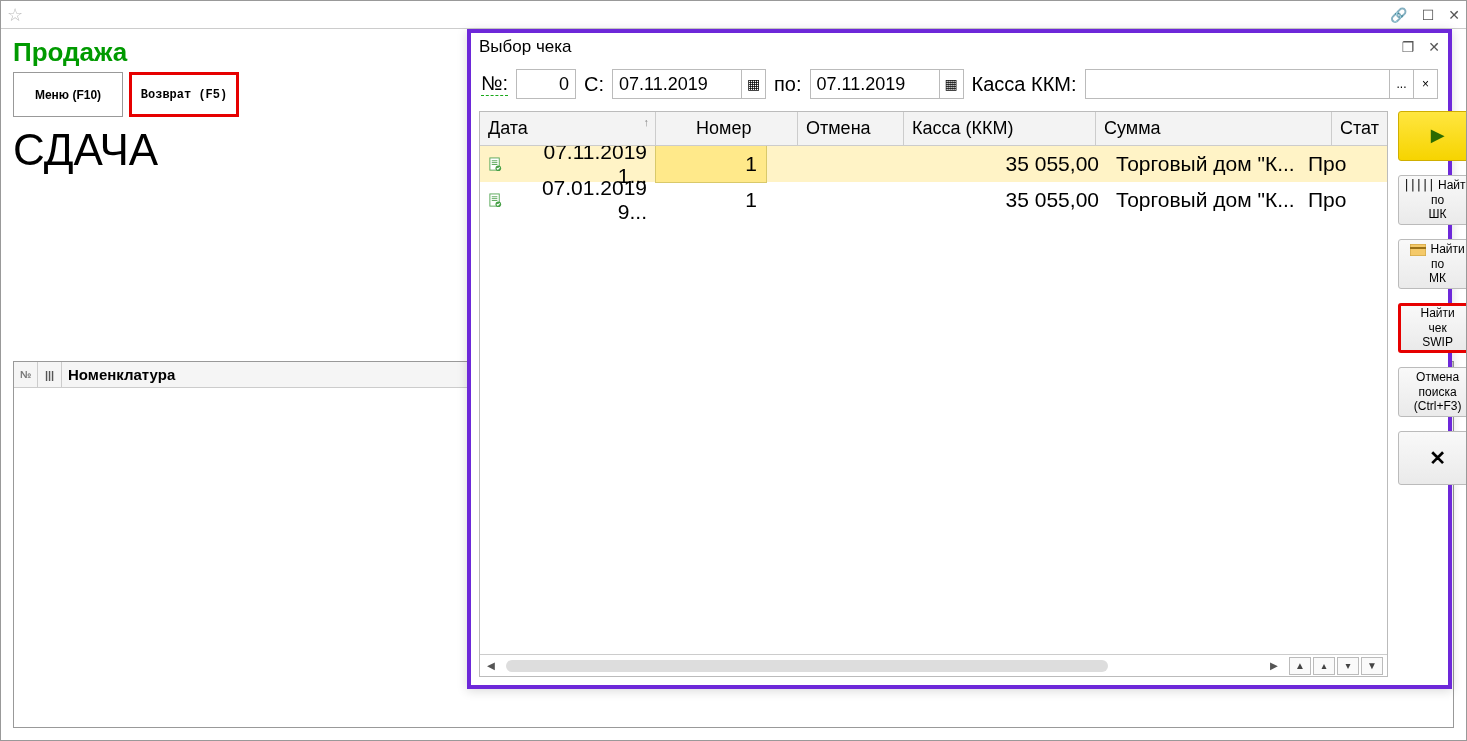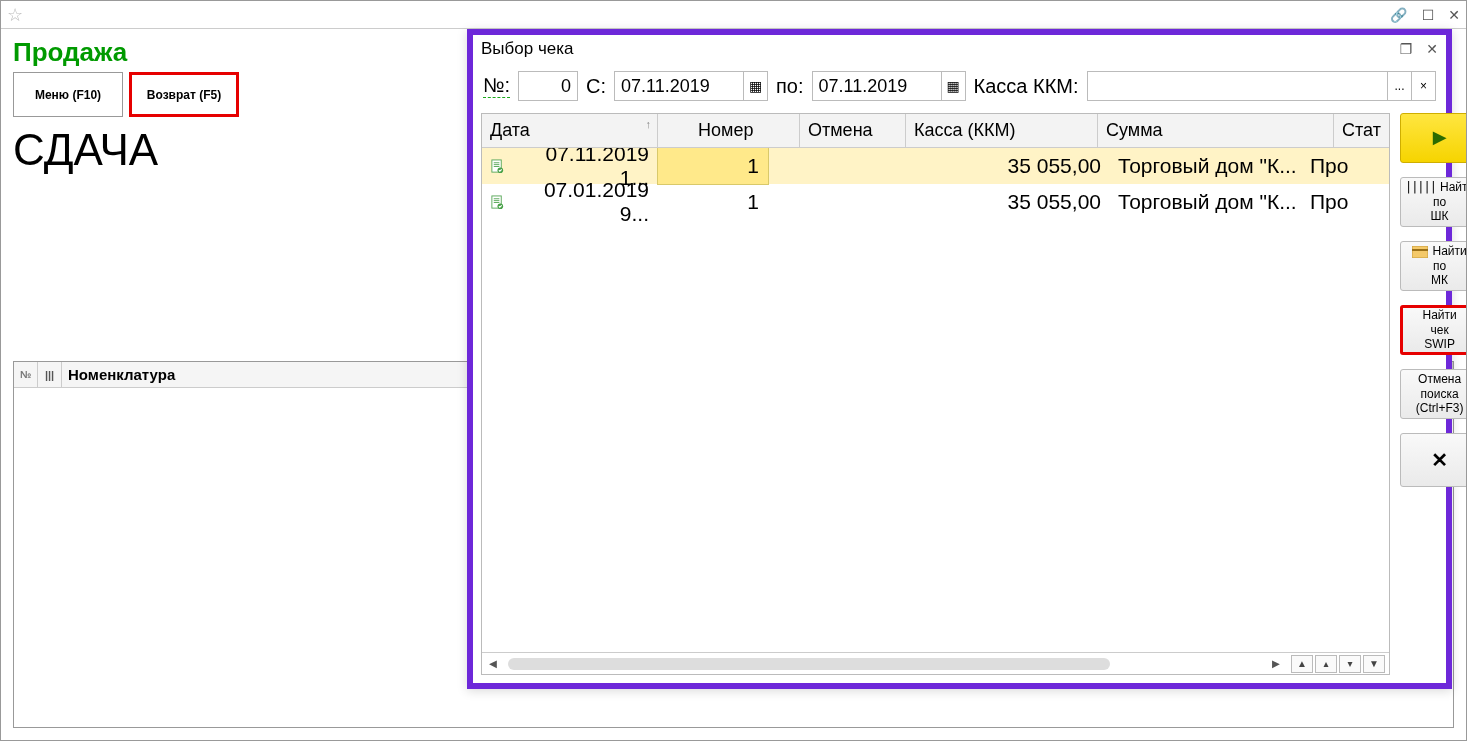--- a/index.html
+++ b/index.html
@@ -12,33 +12,33 @@
   .main-titlebar .wincontrols { display:flex; gap:14px; align-items:center; color:#555; font-size:14px; }
   .main-titlebar .wincontrols span { cursor:pointer; }
 
   
   .main-area { position:absolute; top:28px; left:0; right:0; bottom:0; }
 
   .sale-title { color:#009a00; font-weight:bold; font-size:26px; padding:8px 12px 2px; }
 
   .toolbar-row { display:flex; gap:6px; padding:2px 12px 8px; }
   .big-btn { border:1px solid #999; background:#fff; width:110px; height:45px; display:flex; align-items:center; justify-content:center; font-size:12px; font-weight:bold; text-align:center; cursor:pointer; }
-  .big-btn.highlighted { border:3px solid #e60000; }
+  .big-btn.highlighted { border:3px solid #e60000;font-family:Liberation Mono, monospace; }
 
   .sdacha { font-size:44px; letter-spacing:0px; padding:0 12px 4px; }
 
   .grid-wrap { position:absolute; left:12px; right:12px; top:226px; bottom:12px; border:1px solid #999; }
   .grid-header { display:flex; align-items:center; height:26px; background:#f5f5f5; border-bottom:1px solid #ccc; font-weight:bold; font-size:15px; }
   .grid-header .gh-cell { border-right:1px solid #ccc; height:100%; display:flex; align-items:center; justify-content:center; }
   .gh-num { width:24px; font-size:10px; color:#777; }
   .gh-bar { width:24px; font-size:11px; color:#555; }
   .gh-nom { flex:1; padding:0 6px; justify-content:flex-start !important; }
 
   
-  .dialog { position:absolute; left:466px; top:0px; width:985px; height:660px; border:6px solid #6d28d9; background:#fff; box-shadow:0 2px 10px rgba(0,0,0,0.15); }
+  .dialog { position:absolute; left:466px; top:0px; width:985px; height:660px; border:4px solid #6d28d9; background:#fff; box-shadow:0 2px 10px rgba(0,0,0,0.15); }
   .dlg-titlebar { height:28px; display:flex; align-items:center; justify-content:space-between; padding:0 8px; font-size:17px; }
   .dlg-titlebar .dlg-controls { display:flex; gap:14px; color:#555; font-size:14px; }
   .dlg-titlebar .dlg-controls span { cursor:pointer; }
 
   .dlg-filters { height:46px; display:flex; align-items:center; gap:8px; padding:0 10px; font-size:20px; }
   .lbl { font-size:20px; }
   .underline-link { text-decoration: none; border-bottom:1px dashed #19a919; color:#000; cursor:pointer; }
   .num-input { width:60px; height:30px; border:1px solid #bbb; text-align:right; padding:0 6px; font-size:18px; background:#fff; }
   .date-box { display:flex; align-items:center; }
   .date-input { width:130px; height:30px; border:1px solid #bbb; padding:0 6px; font-size:18px; background:#fff; }

